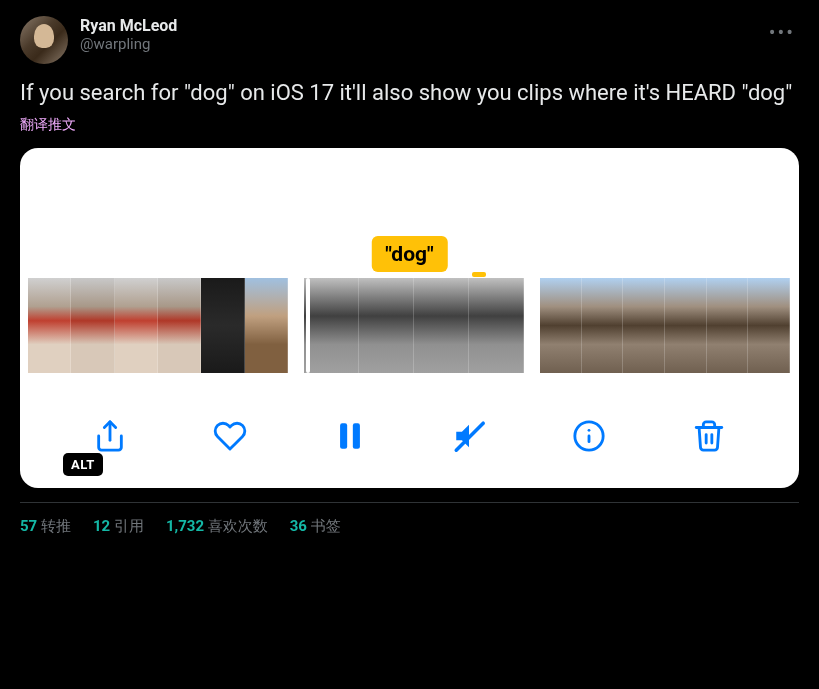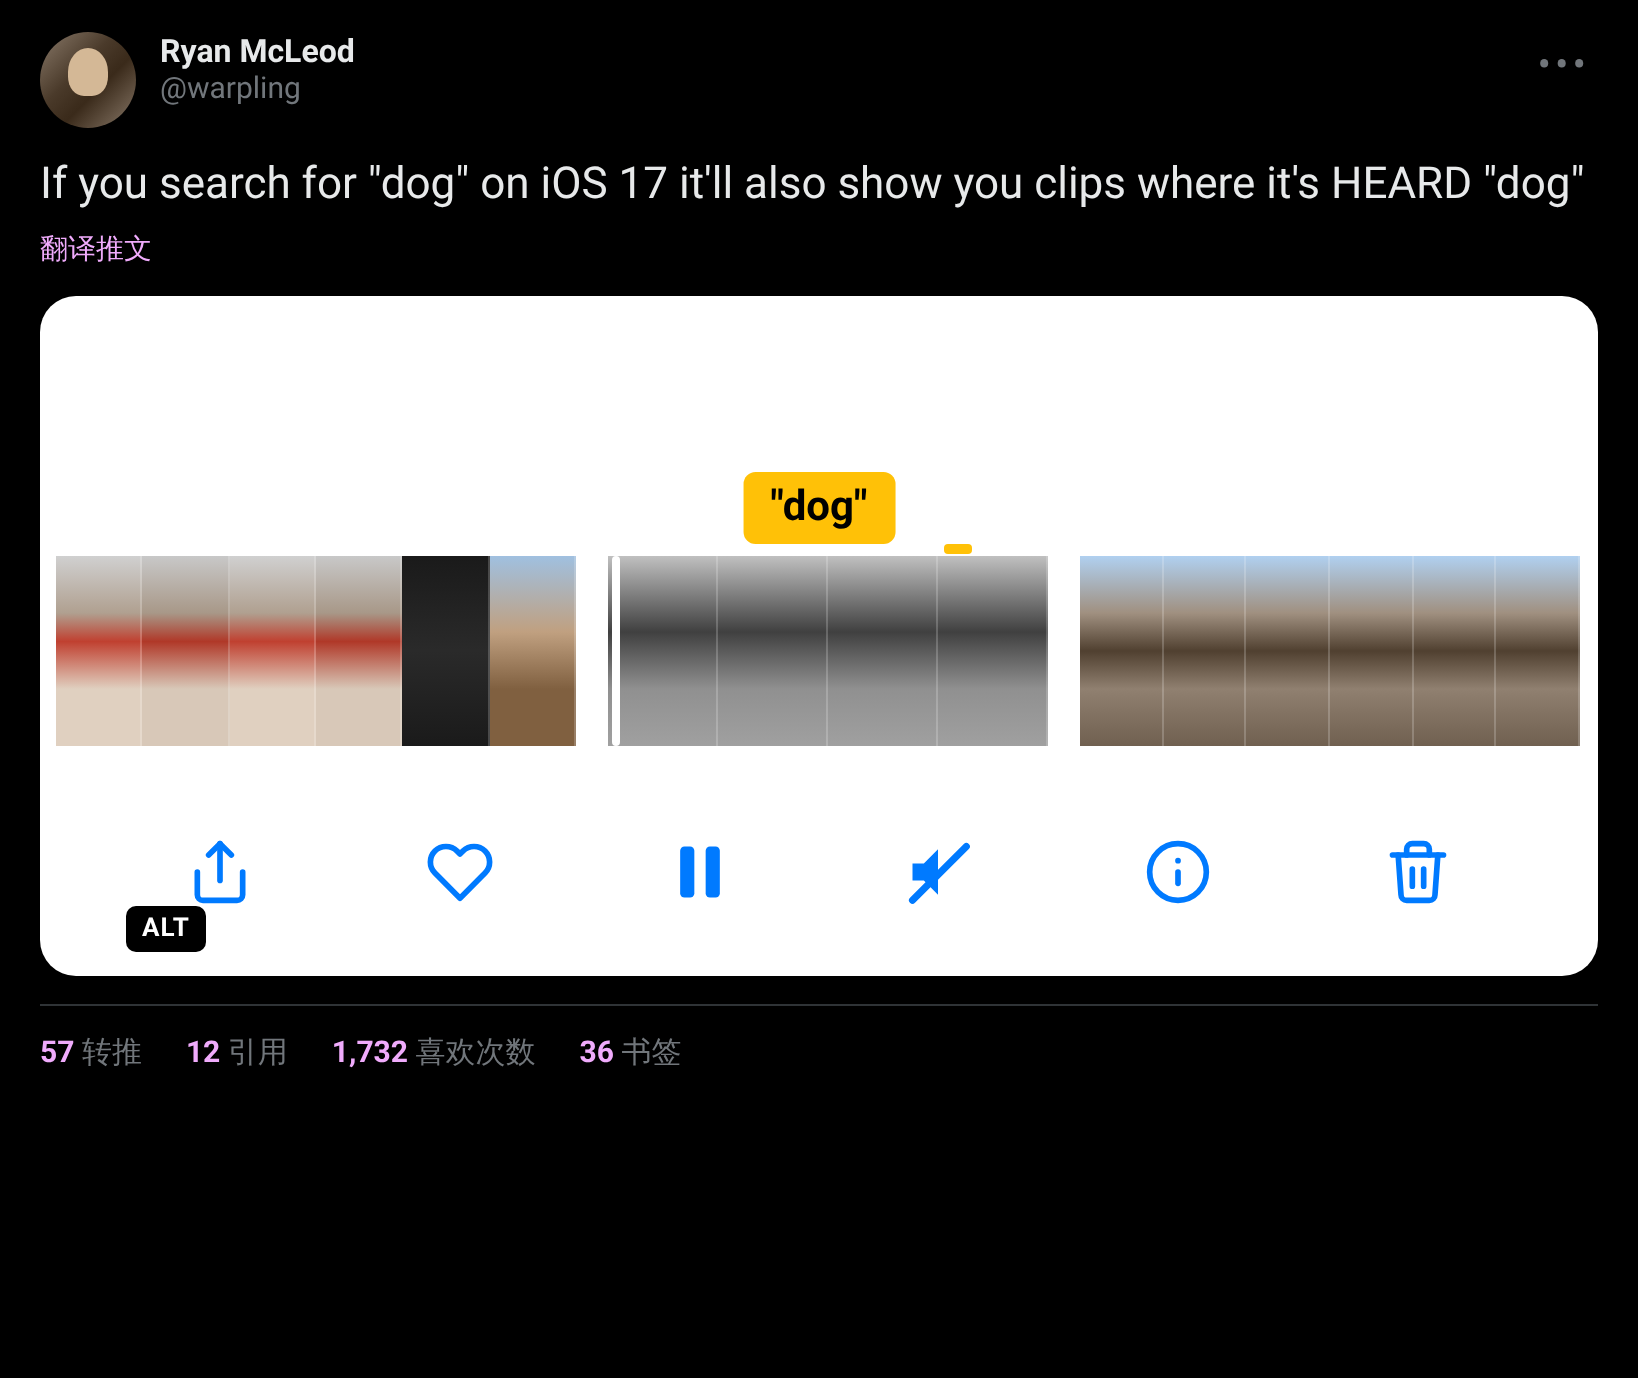--- a/index.html
+++ b/index.html
@@ -175,21 +175,21 @@
     border-top: 1px solid #2f3336;
     margin-top: 14px;
   }
   .stats-row {
     display: flex;
     gap: 22px;
     padding: 14px 0 0 0;
     font-size: 15px;
     color: #71767b;
   }
-  .stat .num { color: #f0abfc; font-weight: 700; }
+  .stat .num { color: #14b8a6; font-weight: 700; }
 </style>
 </head>
 <body>
 
 <div class="tweet">
 
   <div class="header">
     <div class="avatar"></div>
     <div class="user-info">
       <div class="display-name">Ryan McLeod</div>

